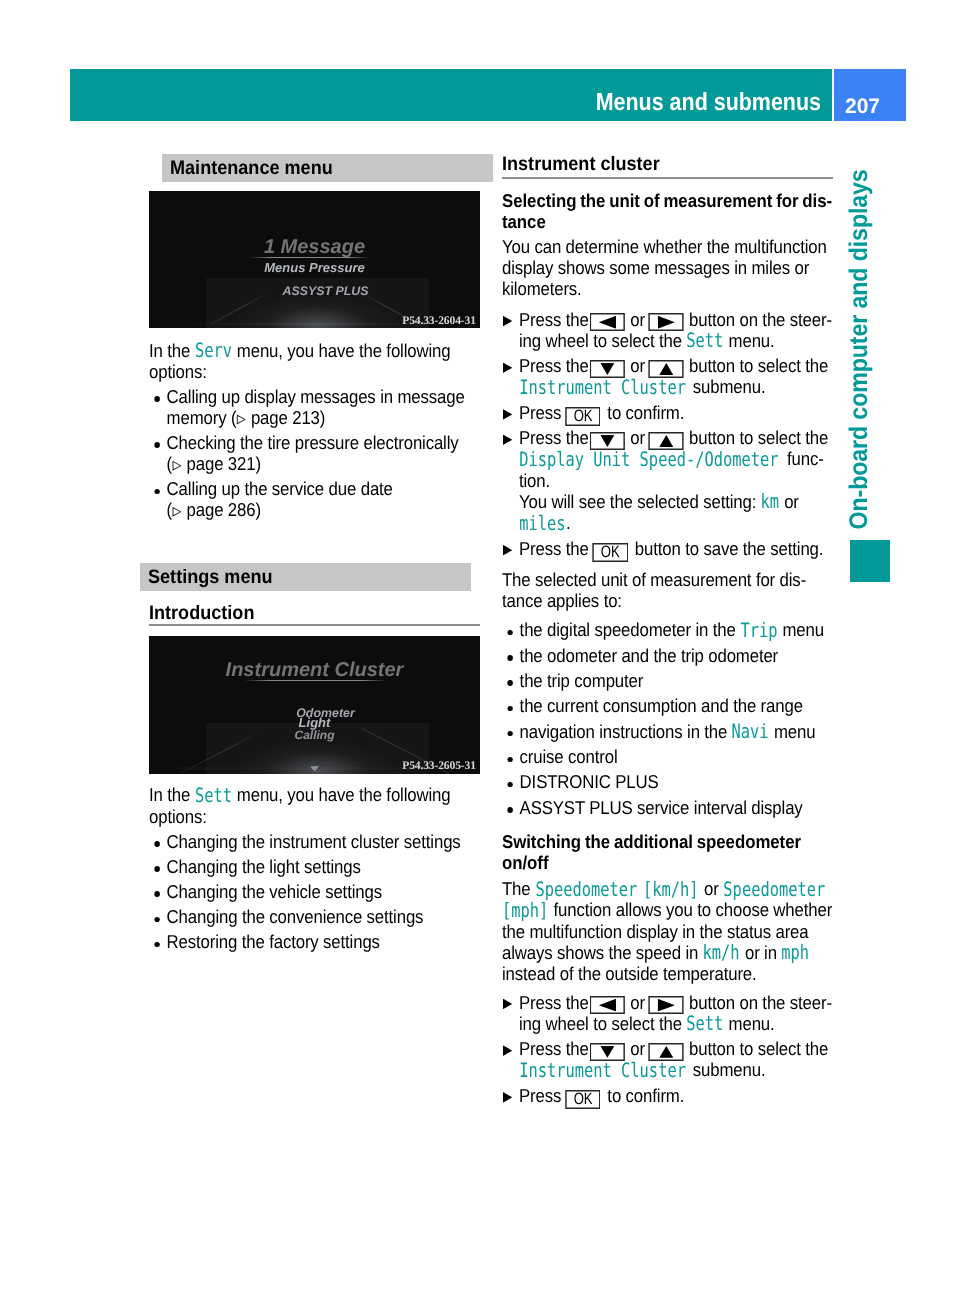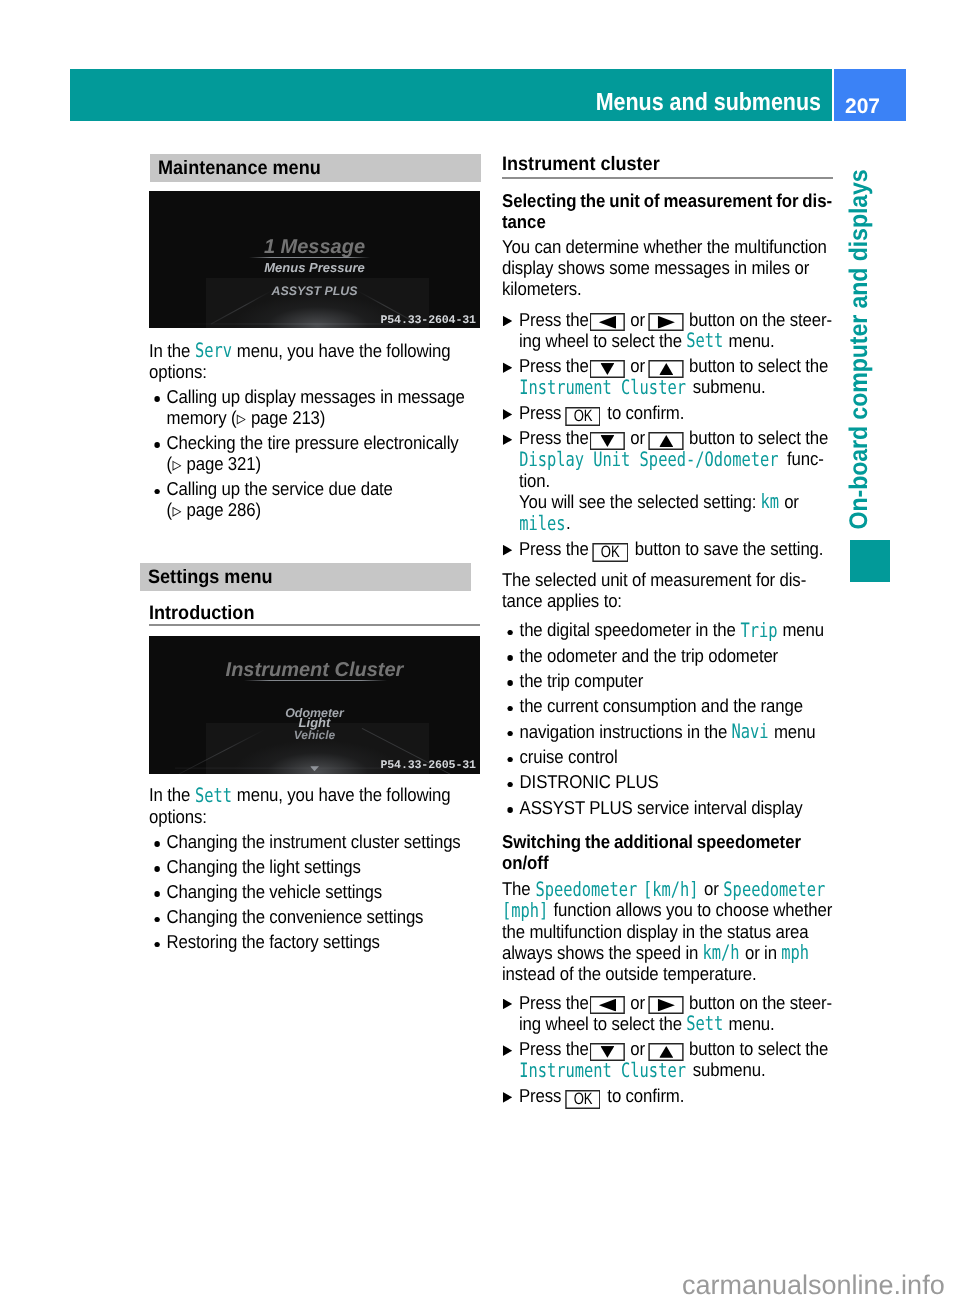--- a/index.html
+++ b/index.html
@@ -101,25 +101,25 @@
   .shot .shot-glow::after{content:"";position:absolute;left:0;top:0;width:100%;height:100%;
         background:
           radial-gradient(ellipse 105px 40px at 50% 96%, rgba(165,170,178,0.38) 0%, rgba(70,73,78,0.16) 48%, rgba(0,0,0,0) 80%);}
   .shot .vlines{position:absolute;left:0;bottom:0;width:100%;height:50px;opacity:0.5;}
   .shot .sdiv{position:absolute;left:100px;width:121px;height:1.1px;top:66px;
         background:linear-gradient(90deg,rgba(255,255,255,0) 0%,rgba(160,165,172,0.80) 18%,rgba(160,165,172,0.80) 82%,rgba(255,255,255,0) 100%);}
   .shot .sl1,.shot .sl2,.shot .sl3,.shot .sl4{position:absolute;width:100%;text-align:center;
         white-space:nowrap;}
   .shot .sl1{top:49.3px;color:#737373;font-size:20px;line-height:14px;}
   .shot .sl2{top:70.2px;color:#b4b8bd;font-size:13px;line-height:13px;}
-  .shot .sl3{top:94px;color:#a2a6ac;font-size:12.4px;line-height:13px;}
+  .shot .sl3{top:94px;color:#a2a6ac;font-size:12.4px;line-height:13px;padding-left:11px;}
   .shot .sl4{top:116.5px;color:#8f9399;font-size:12px;line-height:13px;}
   .shot .scode{position:absolute;right:4.2px;bottom:2.2px;width:auto;text-align:right;
         color:#d2d5d9;font-size:11.6px;font-style:normal;letter-spacing:-0.15px;
-        font-weight:bold;line-height:11.6px;font-family:Liberation Mono, monospace;}
+        font-weight:bold;line-height:11.6px;font-family:Liberation Serif, serif;}
   .shot2 .sl1{top:26.7px;}
   .shot2 .sdiv{top:43.6px;left:94.8px;width:143px;}
   .shot2 .sl2{top:48.6px;margin-top:31px;}
   .shot2 .sl3{top:71.3px;}
   .shot2 .sl4{top:93.3px;}
   .shot2 .sarrow{top:117px;}
   .shot .sarrow{position:absolute;left:50%;top:130px;width:9px;height:5px;
         background:#8f9399;clip-path:polygon(0% 0%,100% 0%,50% 100%);transform:translateX(-50%);}
 
   .wm{position:absolute;left:682px;top:1270px;color:#9A9A9A;font-size:27.0px;
@@ -135,21 +135,21 @@
   <span class="hdr-title">Menus and submenus</span>
   <div class="hdr-num">
     <span>207</span>
   </div>
 
   <div class="sidetab-text">On-board computer and displays</div>
   <div class="sidetab-box"></div>
 
   <div>
 
-    <div class="grayband" style="left:150px;top:154px;">
+    <div class="grayband" style="left:162px;top:154px;">
       <span>Maintenance menu</span>
     </div>
 
     <div class="shot" style="left:149px;top:190.5px;height:137.8px;">
       <div class="shot-glow"></div>
         <svg class="vlines" viewBox="0 0 331 50" preserveAspectRatio="none">
           <defs>
             <linearGradient id="vg" x1="0" y1="1" x2="1" y2="0">
               <stop offset="0" stop-color="#b9bec5" stop-opacity="0.15"></stop>
               <stop offset="0.55" stop-color="#8d9299" stop-opacity="0.55"></stop>
@@ -203,21 +203,21 @@
             </linearGradient>
           </defs>
           <path d="M30 68 L118 6" stroke="url(#vg)" stroke-width="1.2" fill="none"></path>
           <path d="M301 68 L213 6" stroke="url(#vg)" stroke-width="1.2" fill="none"></path>
           <path d="M26 60 L305 60" stroke="#787d84" stroke-opacity="0.30" stroke-width="1" fill="none"></path>
         </svg>
       <div class="sl1">Instrument Cluster</div>
       <div class="sdiv"></div>
       <div class="sl2">Light</div>
       <div class="sl3">Odometer</div>
-      <div class="sl4">Vehicle</div>
+      <div class="sl4">Calling</div>
       <div class="sarrow"></div>
       <div class="scode">P54.33-2605-31</div>
     </div>
 
     <div class="tx" style="left:149px;top:785.2px;"><span>In the </span><span class="tl" style="margin-right: -5.98302px;">Sett</span><span> menu, you have the following options:</span></div>
 
     <div class="bl" style="left:149px;top:831.6px;">
       <div class="li"><span class="bu">•</span><span>Changing the instrument cluster settings</span></div>
       <div class="li"><span class="bu">•</span><span>Changing the light settings</span></div>
       <div class="li"><span class="bu">•</span><span>Changing the vehicle settings</span></div>
@@ -257,14 +257,13 @@
     <div class="bh" style="left:502px;top:831.6px;">Switching the additional speedometer on/off</div>
     <div class="tx" style="left:502px;top:879px;">The <span><span class="tl" style="margin-right: -16.4538px;">Speedometer</span> <span class="tl" style="margin-right: -8.97552px;">[km/h]</span></span> or <span><span class="tl" style="margin-right: -16.4538px;">Speedometer</span> <span class="tl" style="margin-right: -7.47828px;">[mph]</span></span> function allows you to choose whether the multifunction display in the status area always shows the speed in <span class="tl" style="margin-right: -5.98302px;">km/h</span> or in <span class="tl" style="margin-right: -4.48775px;">mph</span> instead of the outside temperature.</div>
 
     <div class="sl" style="left:502px;top:992.6px;">
       <div class="li"><span class="tri"></span>Press the<span class="kb kleft"><i></i></span>or<span class="kb kb2 kright"><i></i></span>button on the steer­ing wheel to select the <span class="tl" style="margin-right: -5.98302px;">Sett</span> menu.</div>
       <div class="li"><span class="tri"></span>Press the<span class="kb kdown"><i></i></span>or<span class="kb kb2 kup"><i></i></span>button to select the <span class="tl" style="margin-right: -26.9226px;">Instrument Cluster</span> submenu.</div>
       <div class="li"><span class="tri"></span>Press<span class="okb"><span>OK</span></span>to confirm.</div>
     </div>
   </div>
 
-  <div class="wm">carmanualsonline.info</div>
 </div>
 
 </body></html>

